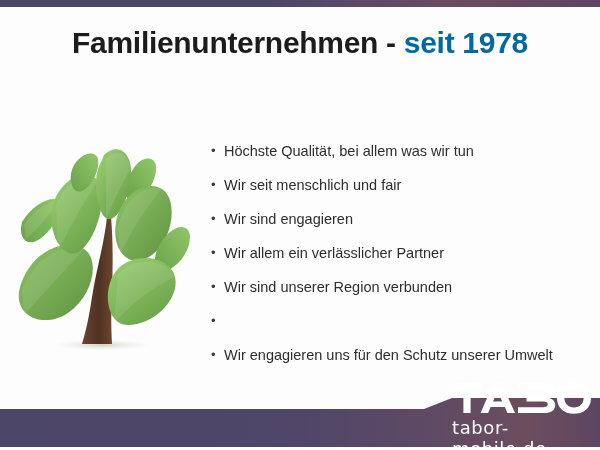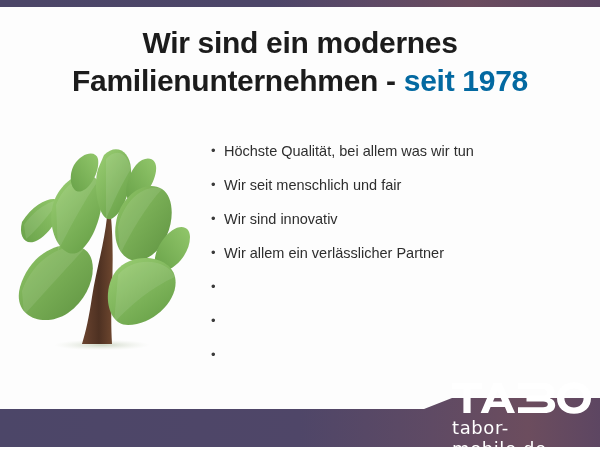--- a/index.html
+++ b/index.html
@@ -121,21 +121,20 @@
   }
 </style>
 </head>
 <body>
 
 <div id="slide">
 
   <div class="top-bar"></div>
 
   <div class="heading">
-    <span class="line1">Wir sind ein modernes</span>
     <span class="line2"><span>Familienunternehmen - </span><span class="accent-year">seit 1978</span></span>
   </div>
 
   <div class="tree-wrap">
     <svg viewBox="0 0 182 215" width="182" height="215" xmlns="http://www.w3.org/2000/svg">
       <defs>
         <linearGradient id="lg1" x1="0" y1="0" x2="1" y2="1">
           <stop offset="0%" stop-color="#8ec466"></stop>
           <stop offset="100%" stop-color="#5f9341"></stop>
         </linearGradient>
@@ -211,34 +210,36 @@
     <div class="bullet-row">
       <span class="bullet-dot">•</span>
       <span class="bullet-text">Höchste Qualität, bei allem was wir tun</span>
     </div>
     <div class="bullet-row">
       <span class="bullet-dot">•</span>
       <span class="bullet-text">Wir seit menschlich und fair</span>
     </div>
     <div class="bullet-row">
       <span class="bullet-dot">•</span>
-      <span class="bullet-text">Wir sind innovativ</span>
+      <span class="bullet-text">Wir sind engagieren</span>
     </div>
     <div class="bullet-row">
       <span class="bullet-dot">•</span>
       <span class="bullet-text">Wir allem ein verlässlicher Partner</span>
     </div>
     <div class="bullet-row">
       <span class="bullet-dot">•</span>
-    </div>
-    <div class="bullet-row">
-      <span class="bullet-dot">•</span>
-    </div>
-    <div class="bullet-row">
-      <span class="bullet-dot">•</span>
+      <span class="bullet-text">Wir sind unserer Region verbunden</span>
+    </div>
+    <div class="bullet-row">
+      <span class="bullet-dot">•</span>
+    </div>
+    <div class="bullet-row">
+      <span class="bullet-dot">•</span>
+      <span class="bullet-text">Wir engagieren uns für den Schutz unserer Umwelt</span>
     </div>
   </div>
 
   <div class="bottom-bar">
     <svg class="bottom-svg" viewBox="0 0 600 52" width="600" height="52" xmlns="http://www.w3.org/2000/svg">
       <defs>
         <linearGradient id="barg" x1="0" y1="0" x2="1" y2="0">
           <stop offset="0%" stop-color="#4c4668"></stop>
           <stop offset="50%" stop-color="#4f4668"></stop>
           <stop offset="72%" stop-color="#5f4a64"></stop>

